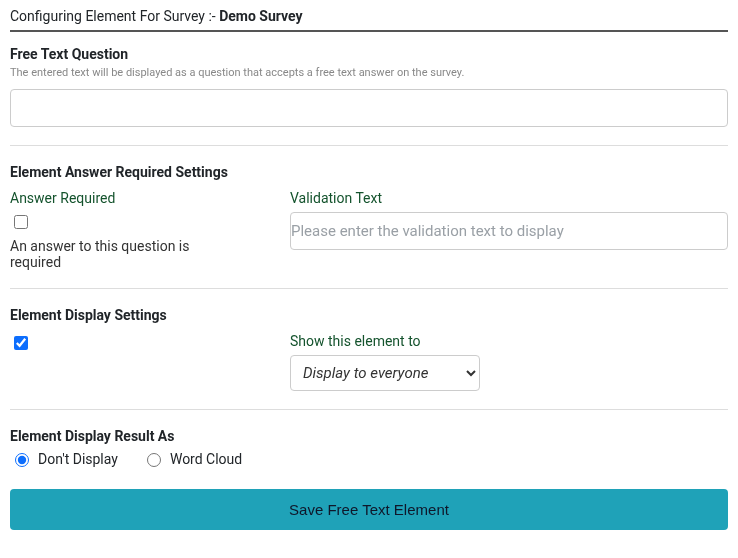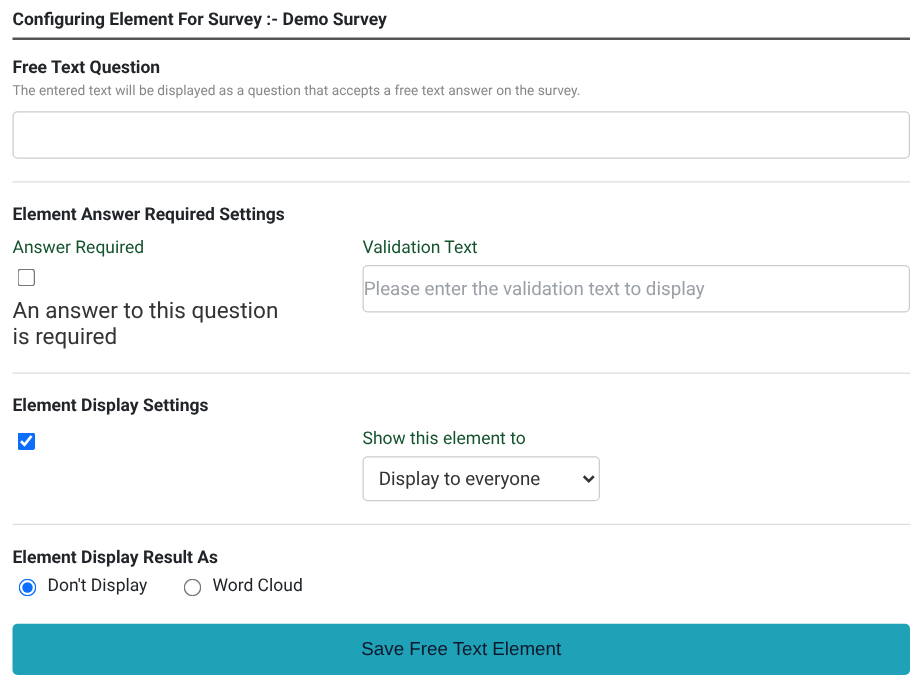--- a/index.html
+++ b/index.html
@@ -10,21 +10,21 @@
     color: #212529;
     font-size: 14px;
     width: 738px;
   }
   .page-title {
     font-size: 14px;
     padding-bottom: 6px;
     border-bottom: 2px solid #555;
     margin-bottom: 14px;
   }
-  .page-title .prefix { font-weight: 700; }
+  .page-title .prefix { font-weight: 400; }
   .page-title .name   { font-weight: 700; }
   .section-hr {
     border: none;
     border-top: 1px solid #ddd;
     margin: 18px 0;
   }
   .section-heading {
     font-weight: 700;
     font-size: 14px;
     margin: 0 0 4px 0;
@@ -70,30 +70,31 @@
   .radio-group {
     display: flex;
     gap: 24px;
     margin-top: 6px;
   }
   .radio-line input[type=radio] {
     width: 14px; height: 14px;
     accent-color: #0d6efd;
   }
   .hint-below {
-    font-size: 18px;
+    font-size: 14px;
     color: #333;
     margin-top: 6px;
     max-width: 220px;
   }
   .select-wrap { width: 190px; }
   .select-input {
     height: 36px;
     font-size: 15px;
     padding: 4px 8px;
+    font-style: italic;
   }
   .save-btn {
     display: block;
     width: 100%;
     background: #1fa2b8;
     color: #0f172a;
     border: none;
     border-radius: 4px;
     padding: 12px 0;
     font-size: 15px;

